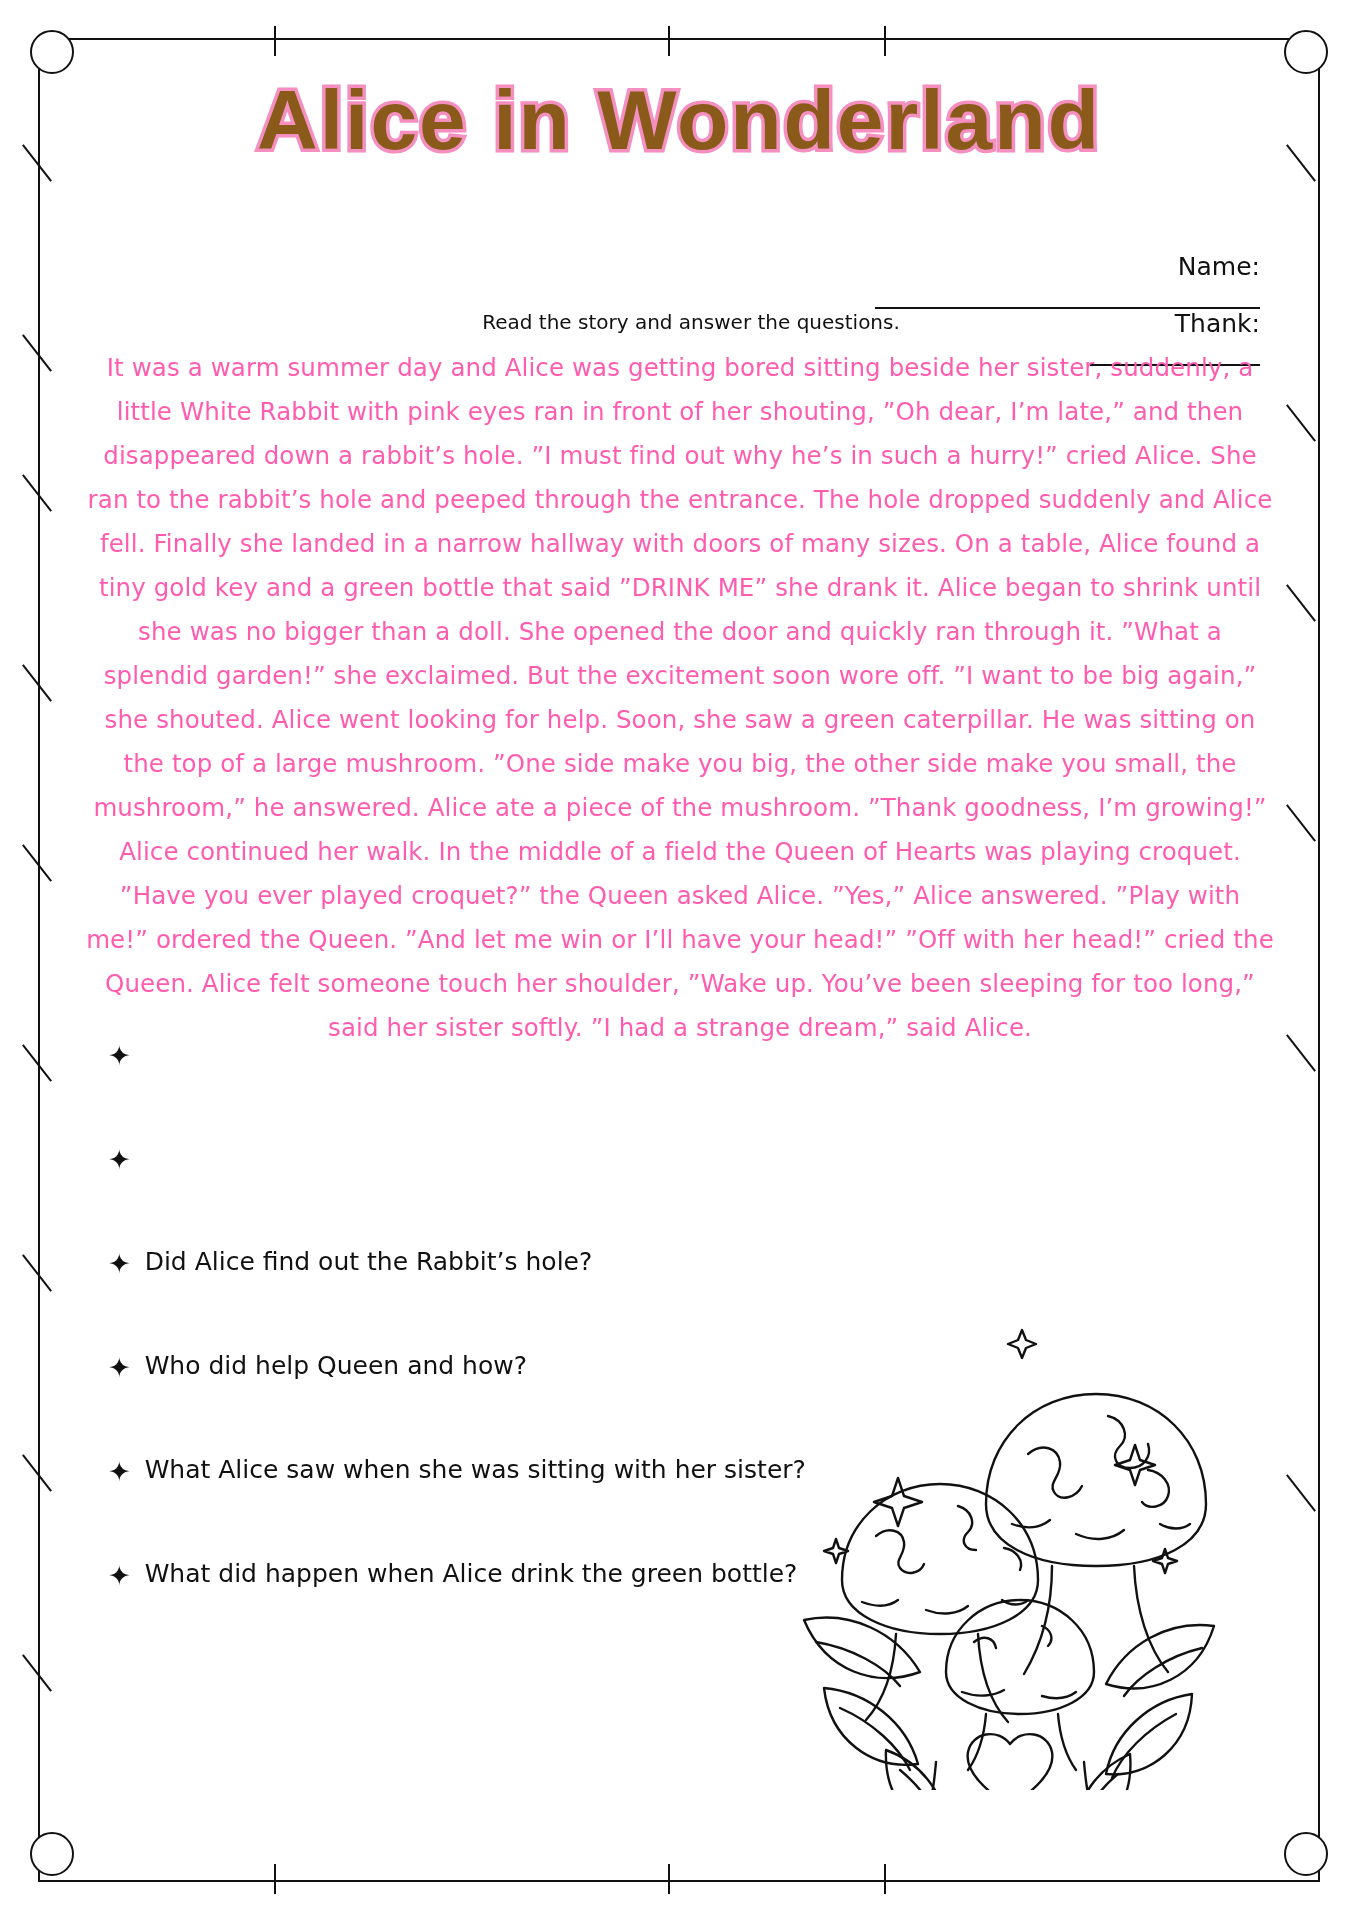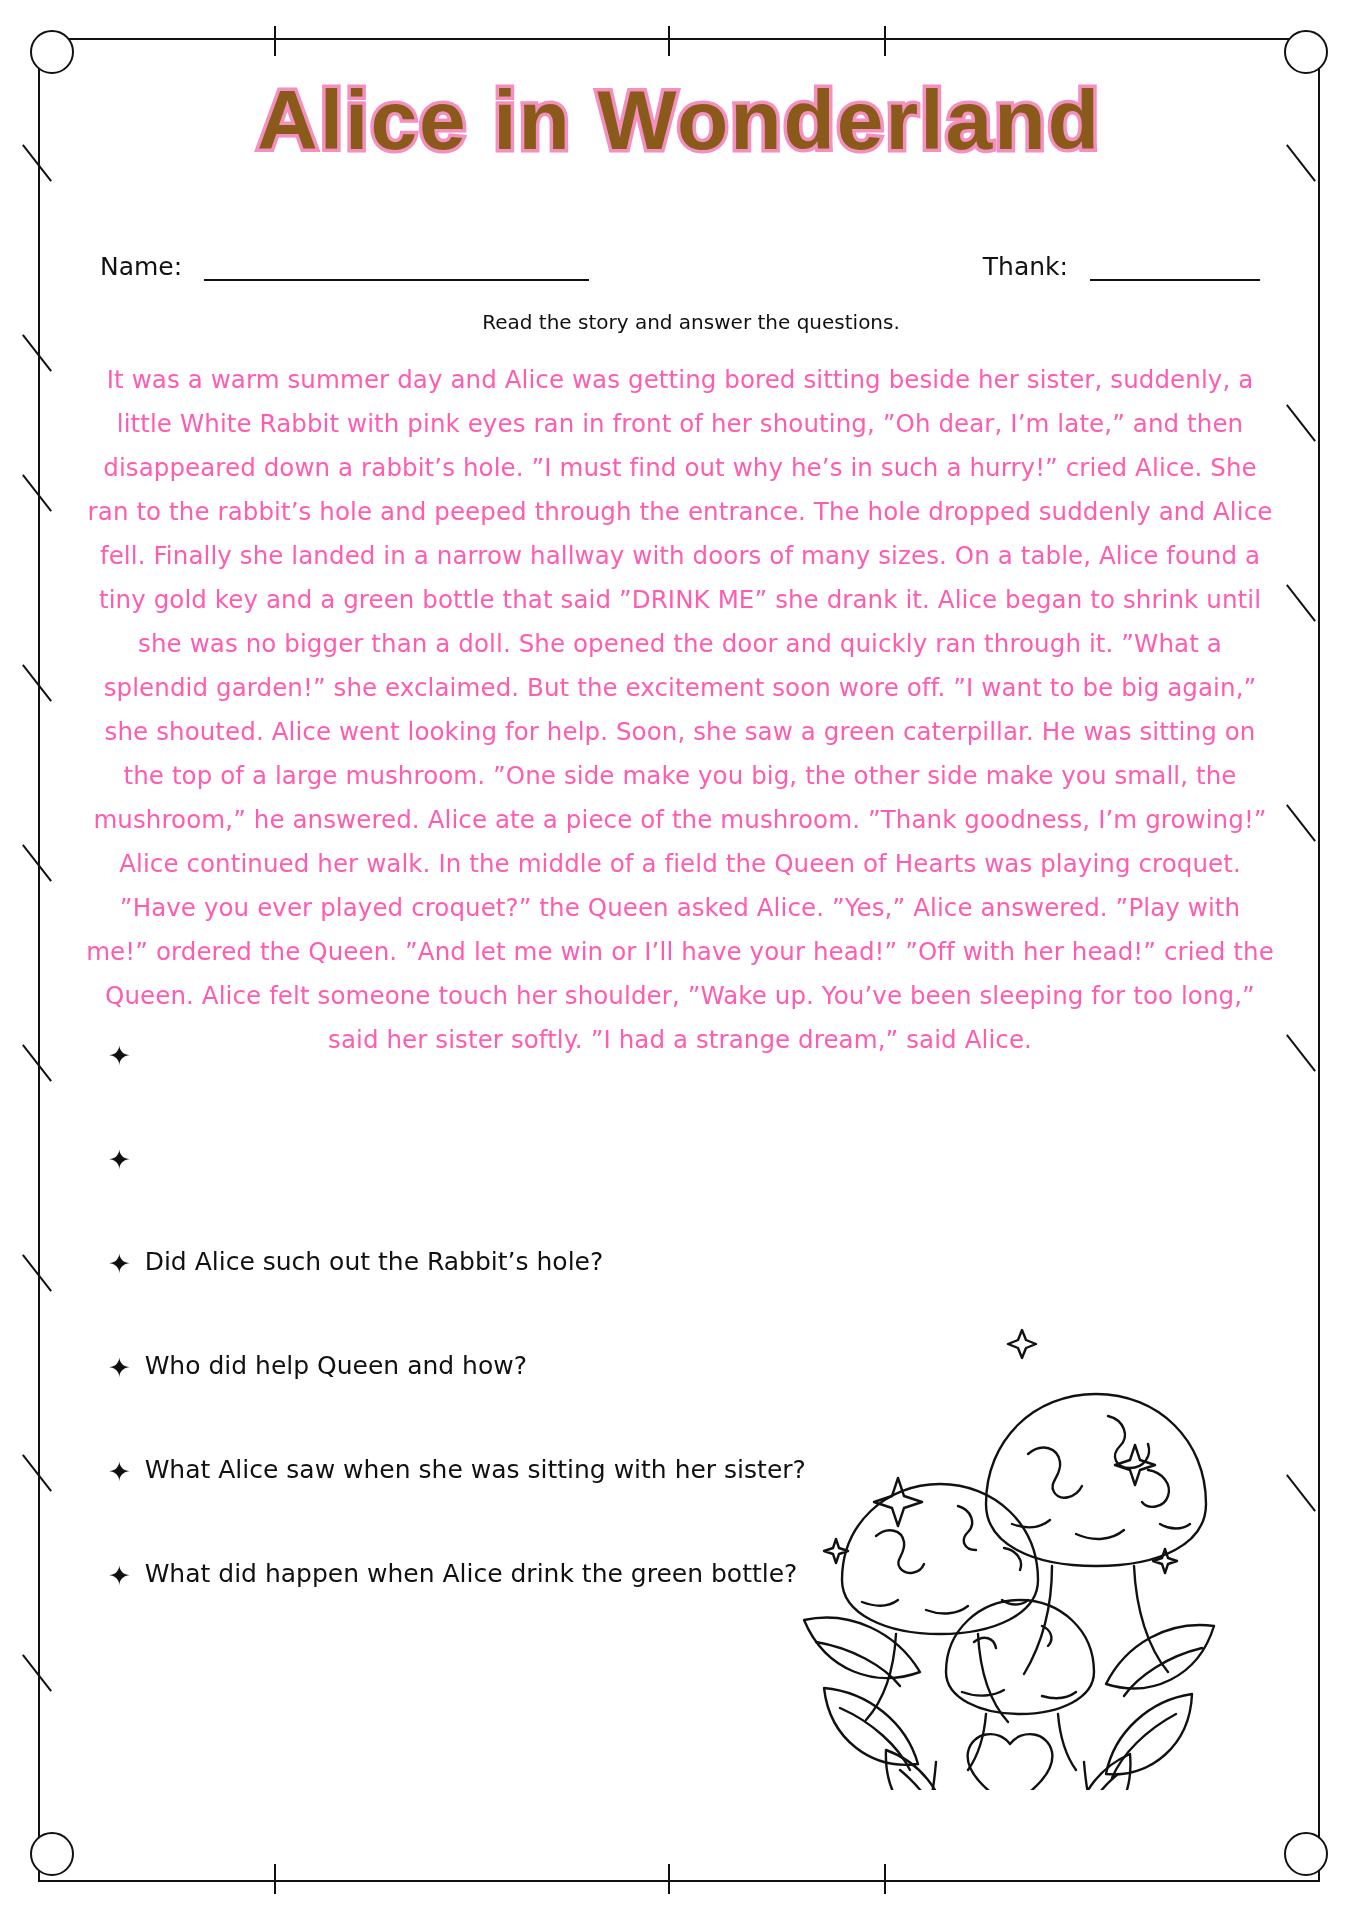--- a/index.html
+++ b/index.html
@@ -75,20 +75,21 @@
   }
 
   
   .meta-row {
     position: absolute;
     top: 252px;
     left: 100px;
     width: 1160px;
     display: flex;
     align-items: flex-end;
+    flex-direction: column;
   }
   .meta-label {
     font-family: "DejaVu Sans", sans-serif;
     font-size: 25px;
     color: #111;
     white-space: nowrap;
   }
   .meta-line {
     border-bottom: 2px solid #111;
     height: 26px;
@@ -105,21 +106,21 @@
     text-align: center;
     font-family: "DejaVu Sans", sans-serif;
     font-size: 20px;
     color: #111;
     padding-left: 12px;
   }
 
   
   .story {
     position: absolute;
-    top: 358px;
+    top: 346px;
     left: 85px;
     width: 1190px;
     text-align: center;
     font-family: "DejaVu Sans", sans-serif;
     font-size: 24.5px;
     line-height: 44px;
     color: #ff5cb0;
     letter-spacing: 0.1px;
   }
 
@@ -211,21 +212,21 @@
 
   <div class="questions">
     <div class="question">
       <span class="q-bullet">✦</span>
     </div>
     <div class="question">
       <span class="q-bullet">✦</span>
     </div>
     <div class="question">
       <span class="q-bullet">✦</span>
-      <span class="q-text">Did Alice such out the Rabbit’s hole?</span>
+      <span class="q-text">Did Alice find out the Rabbit’s hole?</span>
     </div>
     <div class="question">
       <span class="q-bullet">✦</span>
       <span class="q-text">Who did help Queen and how?</span>
     </div>
     <div class="question">
       <span class="q-bullet">✦</span>
       <span class="q-text">What Alice saw when she was sitting with her sister?</span>
     </div>
     <div class="question">

